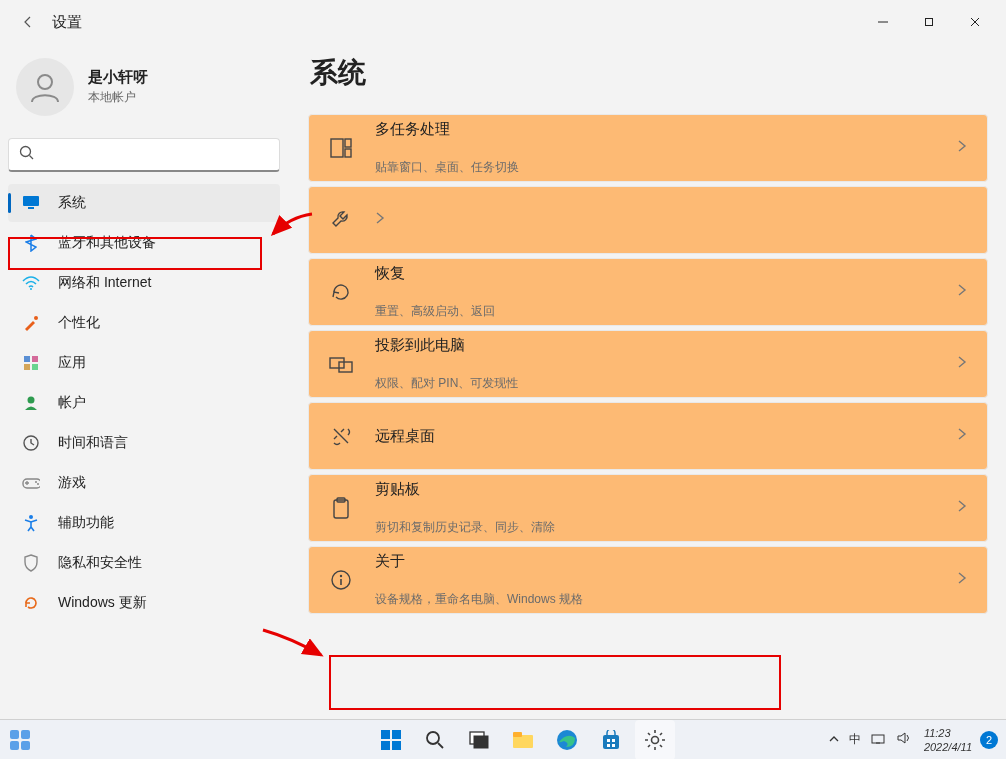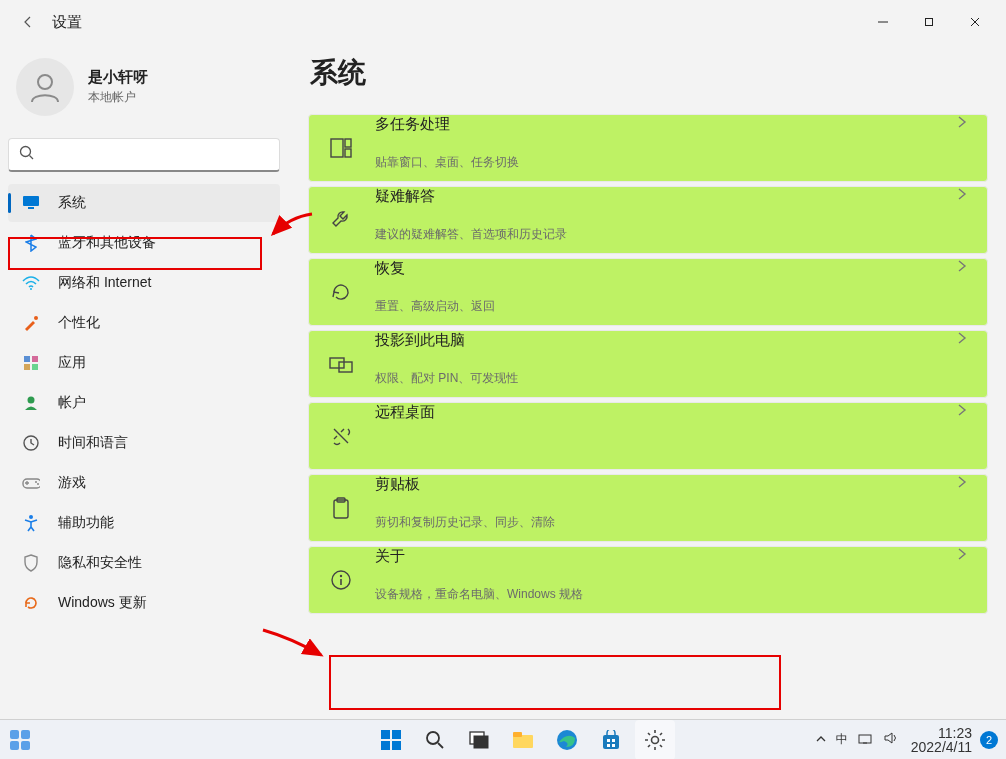--- a/index.html
+++ b/index.html
@@ -39,37 +39,37 @@
     
     .arrow { position: absolute; pointer-events: none; }
     .arrow1 { left: 268px; top: 212px; width: 46px; height: 25px; }
     .arrow2 { left: 261px; top: 628px; width: 64px; height: 30px; }
     
     
     .content { flex: 1; padding: 10px 18px 0 18px; overflow: auto; }
     .page-heading { font-size: 28px; font-weight: 600; color: #222; margin-bottom: 22px; padding-left: 2px; }
     
     .card-list { display: flex; flex-direction: column; gap: 4px; }
-    .card { background: #bef264; border: 1px solid #e9e9e9; border-radius: 4px; height: 68px; display: flex; padding: 0 20px; cursor: pointer; }
+    .card { background: #fdba74; border: 1px solid #e9e9e9; border-radius: 4px; height: 68px; display: flex; align-items: center; padding: 0 20px; cursor: pointer; }
     .card-icon { width: 24px; display: flex; align-items: center; justify-content: center; color: #444; margin-right: 22px; }
     .card-body { flex: 1; }
     .card-title { font-size: 15px; color: #222; }
     .card-sub { font-size: 12px; color: #6b6b6b; margin-top: 20px; }
     .card-chevron { color: #777; }
     
     
     .taskbar { position: absolute; bottom: 0; left: 0; right: 0; height: 40px; background: #eef1f6; border-top: 1px solid #d0d0d0; display: flex; align-items: center; }
     .tb-widgets { width: 40px; height: 40px; display: flex; align-items: center; justify-content: center; }
     .tb-center { margin: 0 auto; display: flex; gap: 4px; }
     .tb-icon { width: 40px; height: 40px; display: flex; align-items: center; justify-content: center; border-radius: 4px; }
     .tb-icon.active { background: rgba(255,255,255,0.5); }
     .tb-right { position: absolute; right: 8px; display: flex; align-items: center; gap: 8px; }
     .tb-tray { display: flex; align-items: center; font-size: 12px; color: #333; }
     .tb-tray-item { padding: 0 5px; }
-    .tb-clock { text-align: right; font-size: 14px; line-height: 14px; color: #333; }
+    .tb-clock { text-align: left; font-size: 11px; line-height: 14px; color: #333; font-style: italic; }
     .tb-badge { width: 18px; height: 18px; border-radius: 50%; background: #0078d4; color: #fff; font-size: 11px; display: flex; align-items: center; justify-content: center; }
   </style>
 </head>
 <body>
 
 <div class="titlebar">
   <div class="back-btn">
     <svg width="16" height="16" viewBox="0 0 16 16">
         <path d="M10 3 L5 8 L10 13" stroke="#555" stroke-width="1.2" fill="none"></path>
       </svg>
@@ -241,24 +241,20 @@
           </div>
           <div class="card-chevron"><svg width="10" height="14">
               <path d="M2 2 L8 7 L2 12" stroke="#777" fill="none" stroke-width="1.4"></path>
             </svg></div>
         </div>
         <div class="card">
           <div class="card-icon">
             <svg width="22" height="22">
               <path d="M14 3 a5 5 0 0 0 -6 6 l-5 5 l3 3 l5 -5 a5 5 0 0 0 6 -6 l-4 4 -3 -3 z" stroke="#444" fill="none" stroke-width="1.4"></path>
             </svg>
-          </div>
-          <div class="card-body">
-            <div class="card-title">疑难解答</div>
-            <div class="card-sub">建议的疑难解答、首选项和历史记录</div>
           </div>
           <div class="card-chevron"><svg width="10" height="14">
               <path d="M2 2 L8 7 L2 12" stroke="#777" fill="none" stroke-width="1.4"></path>
             </svg></div>
         </div>
         <div class="card">
           <div class="card-icon">
             <svg width="22" height="20">
               <path d="M4 10 a7 7 0 1 1 2 5" stroke="#444" fill="none" stroke-width="1.4"></path>
               <path d="M3 15 l1 -5 l5 1" stroke="#444" fill="none" stroke-width="1.4"></path>

